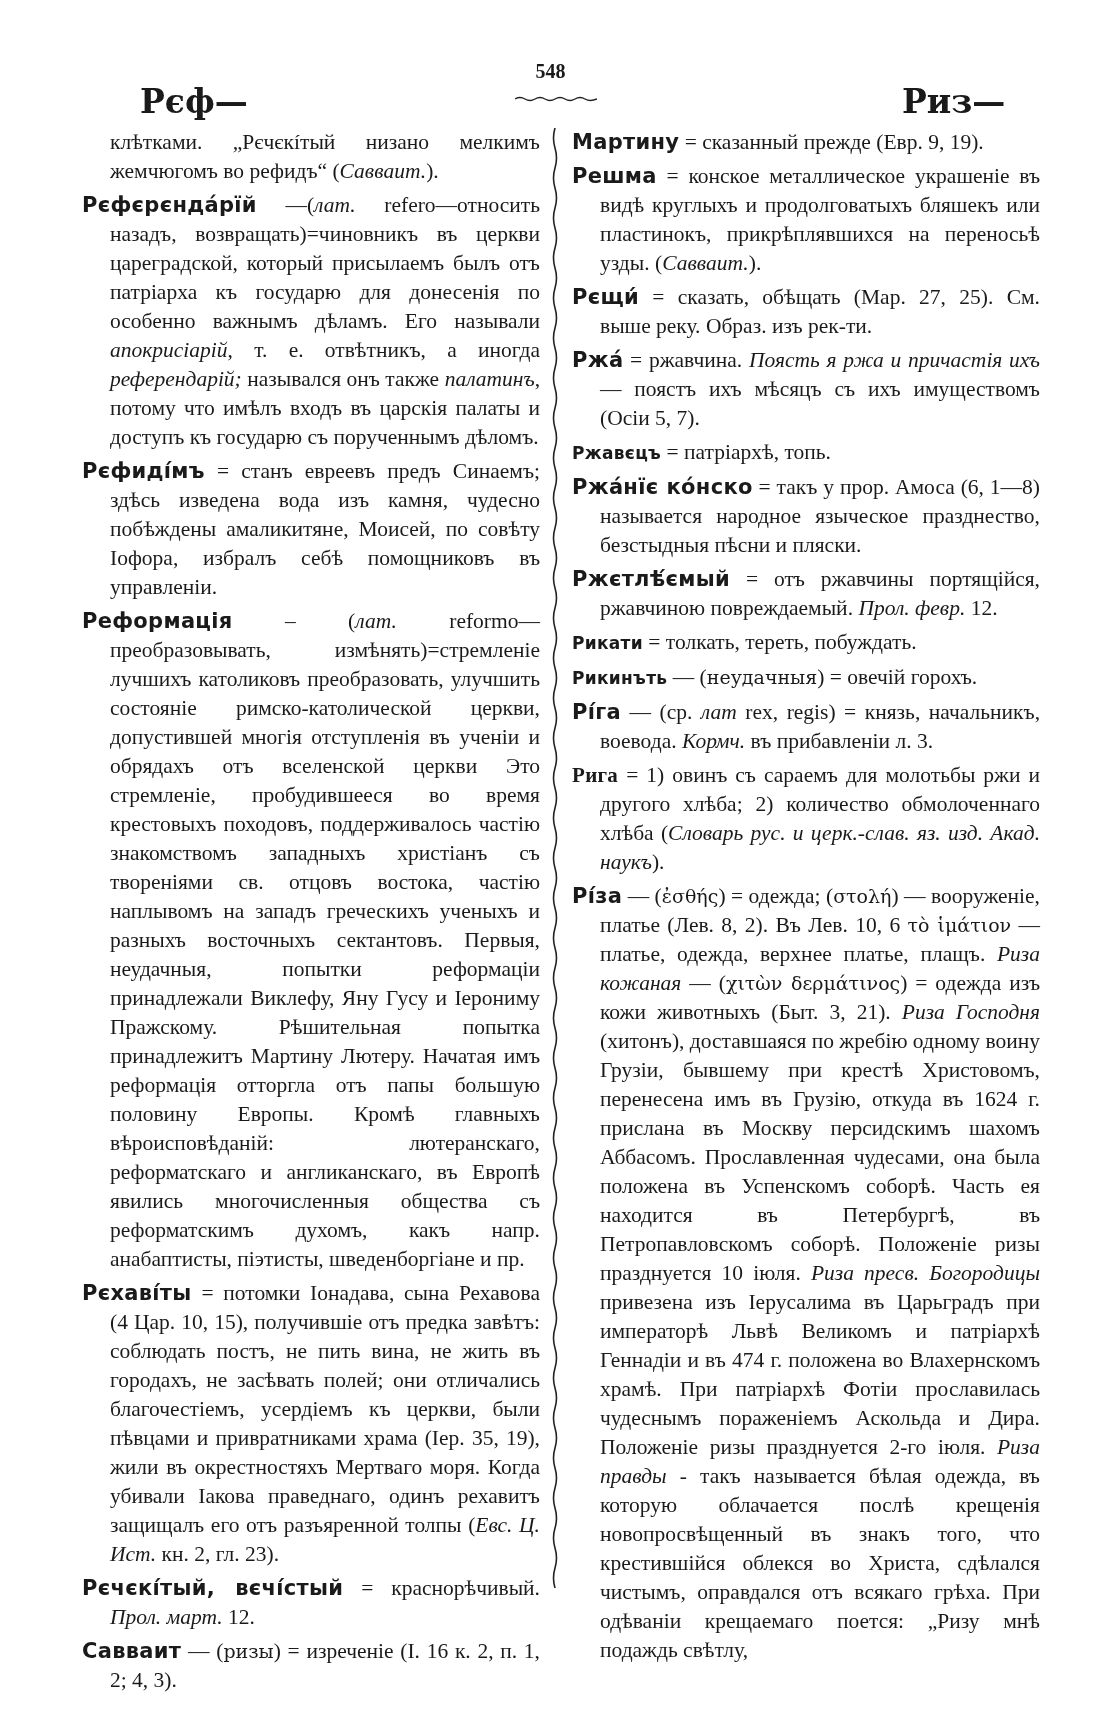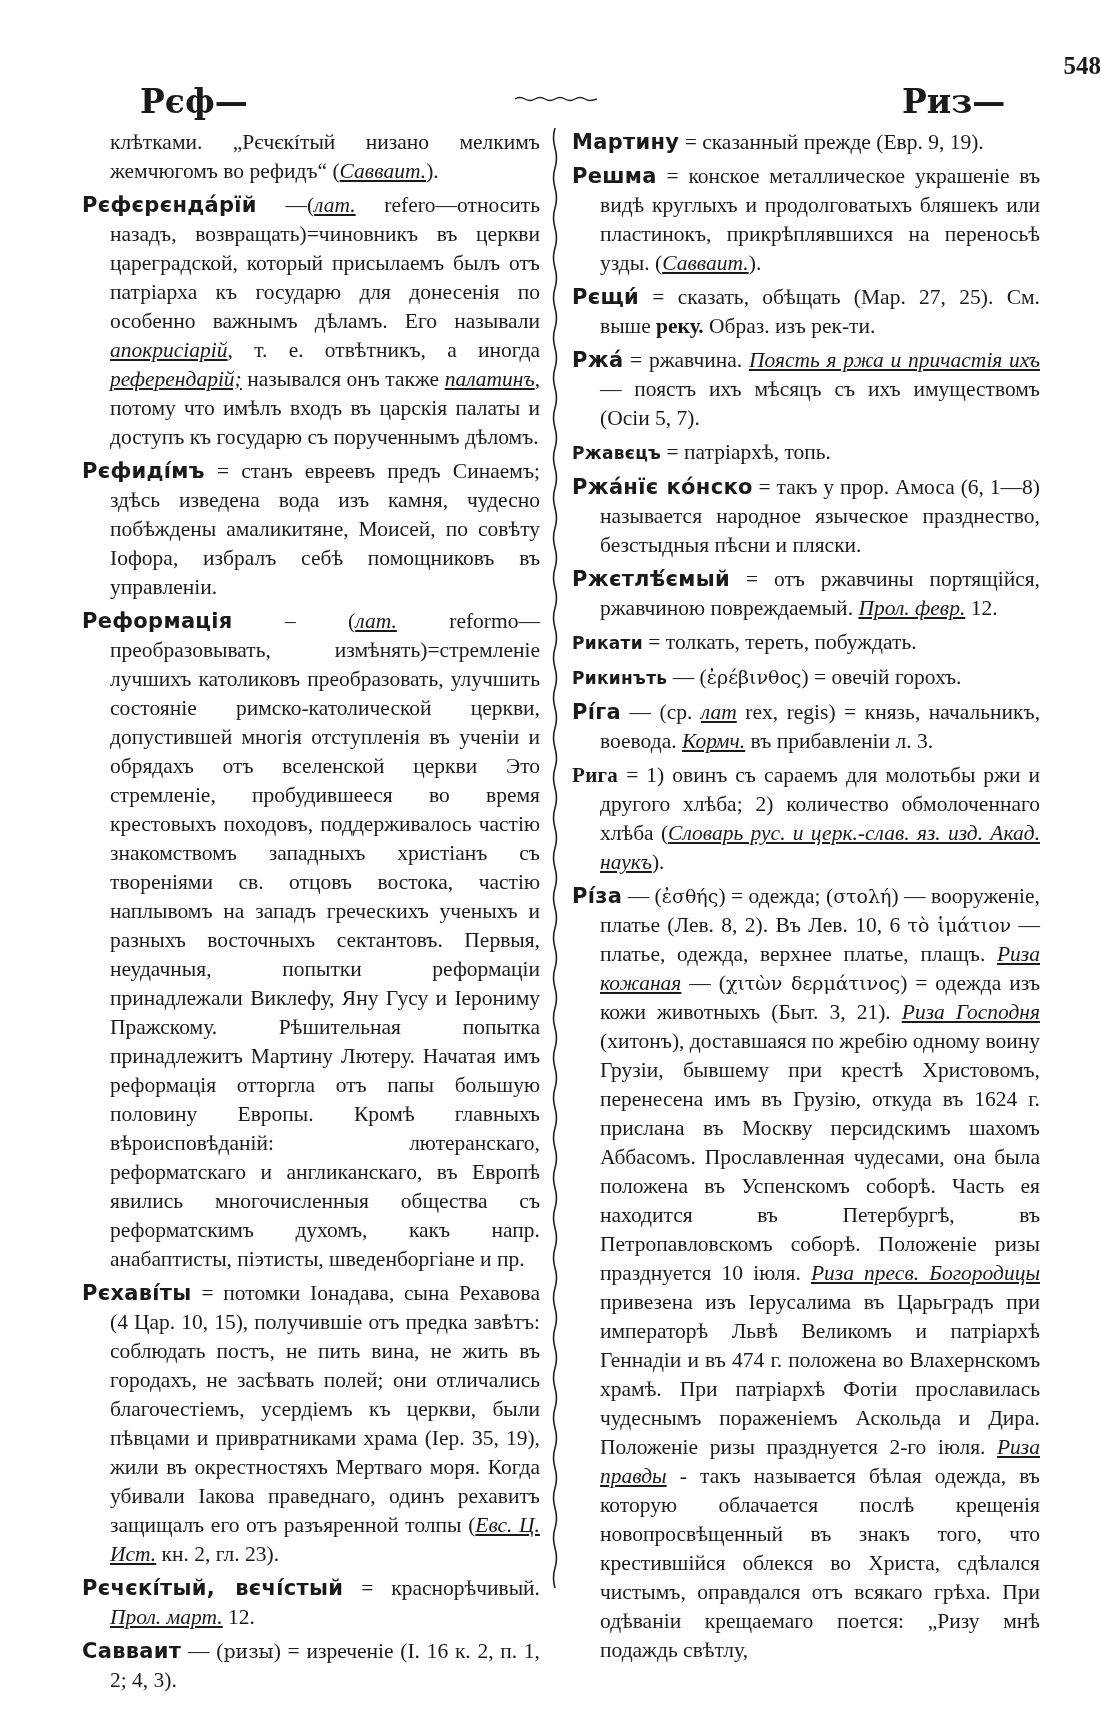--- a/index.html
+++ b/index.html
@@ -2,22 +2,22 @@
 <html><head>
   <meta charset="utf-8">
   <style>
     html, body { margin: 0; padding: 0; background: #ffffff; }
     body {
       width: 1101px; height: 1714px; position: relative; overflow: hidden;
       color: #1a1a1a;
       font-family: "Liberation Serif", "DejaVu Serif", serif;
     }
     .page-number {
-      position: absolute; top: 52px; left: 0; width: 1101px; text-align: right;
-      font-size: 25px; font-weight: bold;
+      position: absolute; top: 60px; left: 0; width: 1101px; text-align: center;
+      font-size: 20px; font-weight: bold;
     }
     .page-number-rule {
       position: absolute; top: 96px; left: 515px; width: 82px; height: 6px;
     }
     .running-head {
       position: absolute; top: 82px; font-size: 33px; font-weight: bold;
       font-family: "DejaVu Serif", serif;
     }
     .running-head.left { left: 140px; }
     .running-head.right { left: 902px; }
@@ -30,22 +30,22 @@
     }
     .column.left { left: 82px; width: 458px; }
     .column.right { left: 572px; width: 468px; }
     .entry { margin: 0 0 5px 0; padding-left: 28px; text-indent: -28px; }
     .entry.cont { text-indent: 0; }
     .headword {
       font-family: "DejaVu Sans", sans-serif; font-weight: bold;
       font-size: 21px; letter-spacing: 0.3px;
     }
     .headword.small { font-size: 17px; }
-    .it { font-style: italic; text-decoration: underline; }
-    .b { font-weight: bold; }
+    .it { font-style: italic; }
+    .b { font-weight: normal; }
     .greek { font-family: "DejaVu Serif", serif; font-size: 19px; }
   </style>
 </head>
 <body>
 
 <div class="page-number">548</div>
 <svg class="page-number-rule" viewBox="0 0 82 6">
   <path d="M0 3 Q5 0 10 3 T20 3 T30 3 T40 3 T50 3 T60 3 T70 3 T82 3" stroke="#222" stroke-width="1.4" fill="none"></path>
 </svg>
 <div class="running-head left">Рєф—</div>
@@ -66,17 +66,17 @@
   </div>
 <div class="column right" id="col-right">
     <p class="entry"><span class="headword">Мартину</span><span> = сказанный прежде (Евр. 9, 19).</span></p>
     <p class="entry"><span class="headword">Решма</span><span> = конское металлическое украшеніе въ видѣ круглыхъ и продолговатыхъ бляшекъ или пластинокъ, прикрѣплявшихся на переносьѣ узды. (</span><span class="it">Саввaит.</span><span>).</span></p>
     <p class="entry"><span class="headword">Рєщи́</span><span> = сказать, обѣщать (Мар. 27, 25). См. выше </span><span class="b">реку.</span><span> Образ. изъ рек-ти.</span></p>
     <p class="entry"><span class="headword">Ржá</span><span> = ржавчина. </span><span class="it">Поясть я ржа и причастія ихъ</span><span> — поястъ ихъ мѣсяцъ съ ихъ имуществомъ (Осіи 5, 7).</span></p>
     <p class="entry"><span class="headword small">Ржавєцъ</span><span> = патріархѣ, топь.</span></p>
     <p class="entry"><span class="headword">Ржáнїє кóнско</span><span> = такъ у прор. Амоса (6, 1—8) называется народное языческое празднество, безстыдныя пѣсни и пляски.</span></p>
     <p class="entry"><span class="headword">Ржєтлѣ́ємый</span><span> = отъ ржавчины портящійся, ржавчиною повреждаемый. </span><span class="it">Прол. февр.</span><span> 12.</span></p>
     <p class="entry"><span class="headword small">Рикати</span><span> = толкать, тереть, побуждать.</span></p>
-    <p class="entry"><span class="headword small">Рикинъть</span><span> — (</span><span class="greek">ἐρέβινθος</span><span>) = овечій горохъ.</span></p>
+    <p class="entry"><span class="headword small">Рикинъть</span><span> — (</span><span class="greek">неудачныя</span><span>) = овечій горохъ.</span></p>
     <p class="entry"><span class="headword">Рíга</span><span> — (ср. </span><span class="it">лат</span><span> rex, regis) = князь, начальникъ, воевода. </span><span class="it">Кормч.</span><span> въ прибавленіи л. 3.</span></p>
     <p class="entry"><span class="headword" style="font-family: &quot;Liberation Serif&quot;, serif;">Рига</span><span> = 1) овинъ съ сараемъ для молотьбы ржи и другого хлѣба; 2) количество обмолоченнаго хлѣба (</span><span class="it">Словарь рус. и церк.-слав. яз. изд. Акад. наукъ</span><span>).</span></p>
     <p class="entry"><span class="headword">Рíза</span><span> — (</span><span class="greek">ἐσθής</span><span>) = одежда; (</span><span class="greek">στολή</span><span>) — вооруженіе, платье (Лев. 8, 2). Въ Лев. 10, 6 </span><span class="greek">τὸ ἱμάτιον</span><span> — платье, одежда, верхнее платье, плащъ. </span><span class="it">Риза кожаная</span><span> — (</span><span class="greek">χιτὼν δερμάτινος</span><span>) = одежда изъ кожи животныхъ (Быт. 3, 21). </span><span class="it">Риза Господня</span><span> (хитонъ), доставшаяся по жребію одному воину Грузіи, бывшему при крестѣ Христовомъ, перенесена имъ въ Грузію, откуда въ 1624 г. прислана въ Москву персидскимъ шахомъ Аббасомъ. Прославленная чудесами, она была положена въ Успенскомъ соборѣ. Часть ея находится въ Петербургѣ, въ Петропавловскомъ соборѣ. Положеніе ризы празднуется 10 іюля. </span><span class="it">Риза пресв. Богородицы</span><span> привезена изъ Іерусалима въ Царьградъ при императорѣ Львѣ Великомъ и патріархѣ Геннадіи и въ 474 г. положена во Влахернскомъ храмѣ. При патріархѣ Фотіи прославилась чудеснымъ пораженіемъ Аскольда и Дира. Положеніе ризы празднуется 2-го іюля. </span><span class="it">Риза правды</span><span> - такъ называется бѣлая одежда, въ которую облачается послѣ крещенія новопросвѣщенный въ знакъ того, что крестившійся облекся во Христа, сдѣлался чистымъ, оправдался отъ всякаго грѣха. При одѣваніи крещаемаго поется: „Ризу мнѣ подаждь свѣтлу,</span></p>
   </div>
 
 </body></html>

